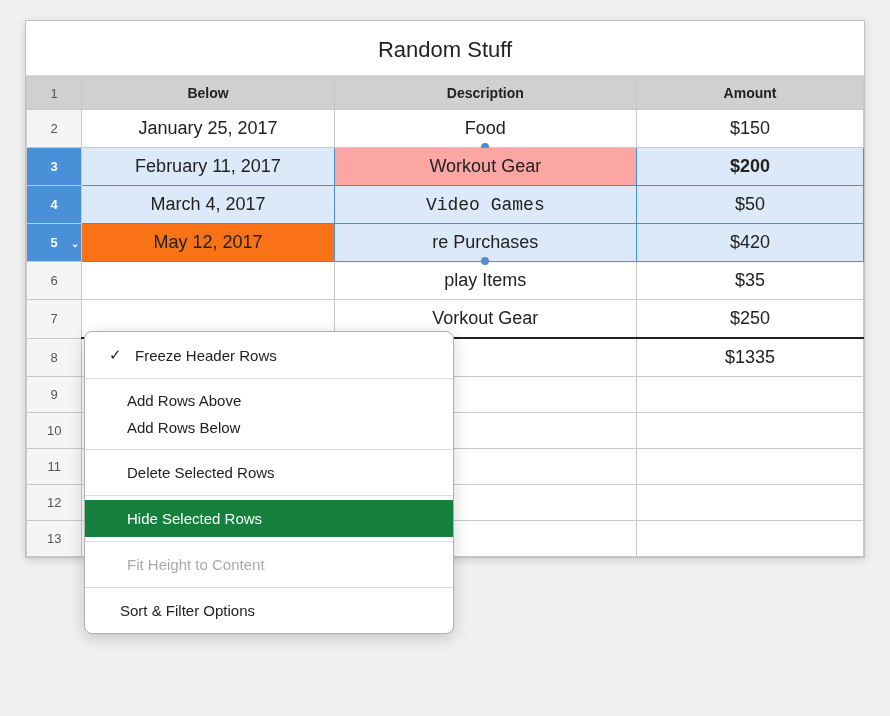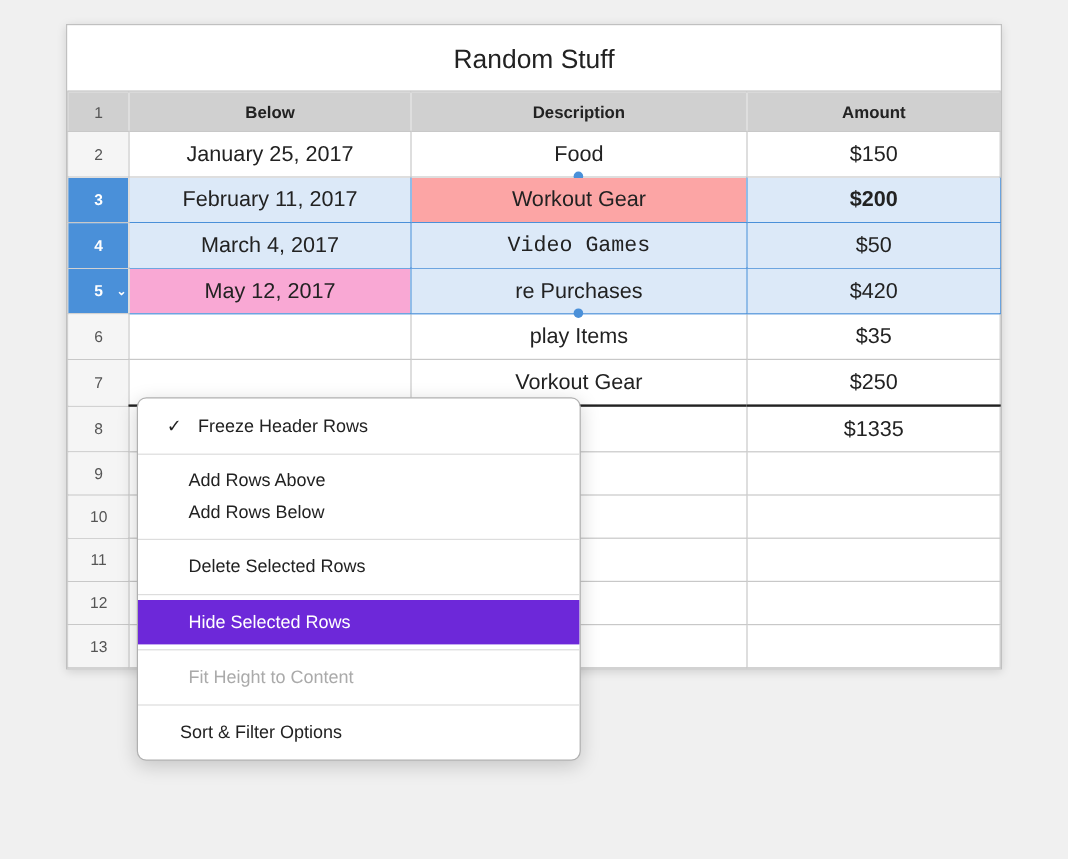--- a/index.html
+++ b/index.html
@@ -10,21 +10,21 @@
       justify-content: center;
       align-items: flex-start;
       padding: 20px;
       min-height: 716px;
     }
 
     .spreadsheet-container {
       background: white;
       border: 1px solid #c0c0c0;
       box-shadow: 0 2px 8px rgba(0,0,0,0.15);
-      width: 780px;
+      width: 840px;
       position: relative;
     }
 
     .spreadsheet-title {
       text-align: center;
       font-size: 22px;
       font-weight: 400;
       padding: 16px 0 12px;
       color: #222;
       border-bottom: 1px solid #ddd;
@@ -90,21 +90,21 @@
       padding: 10px 24px;
       font-size: 15px;
       color: #222;
       cursor: pointer;
       display: flex;
       align-items: center;
       gap: 8px;
     }
 
     .menu-item.active {
-      background: #6d28d9;
+      background: #15803d;
       color: white;
     }
 
     .menu-item.disabled {
       color: #aaa;
       cursor: default;
     }
 
     .menu-item .checkmark {
       width: 18px;
@@ -173,21 +173,21 @@
         <td class="cell-date" style="background:#dce9f8; border-color:#4a90d9;">March 4, 2017</td>
         <td class="cell-desc" style="background:#dce9f8; border-color:#4a90d9;font-family:Liberation Mono, monospace;">Video Games</td>
         <td class="cell-amount" style="background:#dce9f8; border-color:#4a90d9;">$50</td>
       </tr>
 
       <tr>
         <td class="row-num-col" style="background:#4a90d9;color:white;font-weight:600; position:relative;">
           5
           <span style="font-size:10px; display:block; position:absolute; right:2px; top:50%; transform:translateY(-50%);">⌄</span>
         </td>
-        <td class="cell-date" style="background:#f9a8d4; border-color:#4a90d9;">May 12, 2017</td>
+        <td class="cell-date" style="background:#f97316; border-color:#4a90d9;">May 12, 2017</td>
         <td class="cell-desc" style="background:#dce9f8; border-color:#4a90d9; position:relative;">
           re Purchases
           <span class="resize-dot"></span>
         </td>
         <td class="cell-amount" style="background:#dce9f8; border-color:#4a90d9;">$420</td>
       </tr>
 
       <tr>
         <td class="row-num-col">6</td>
         <td class="cell-date"></td>

